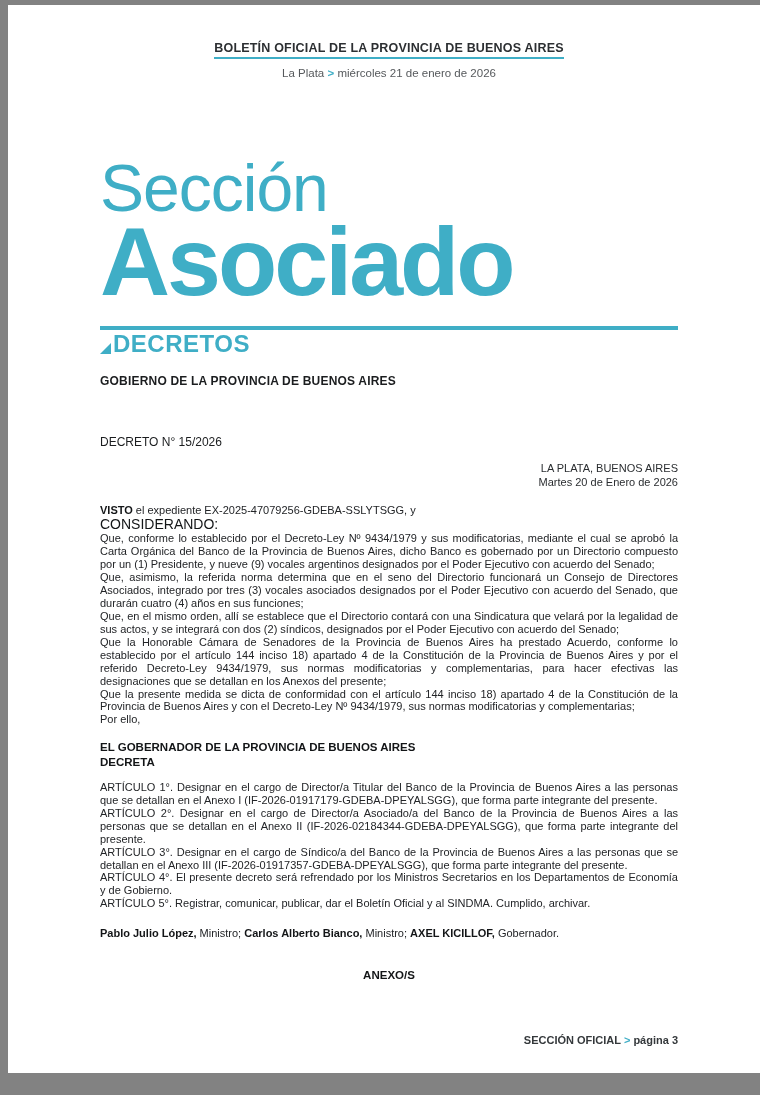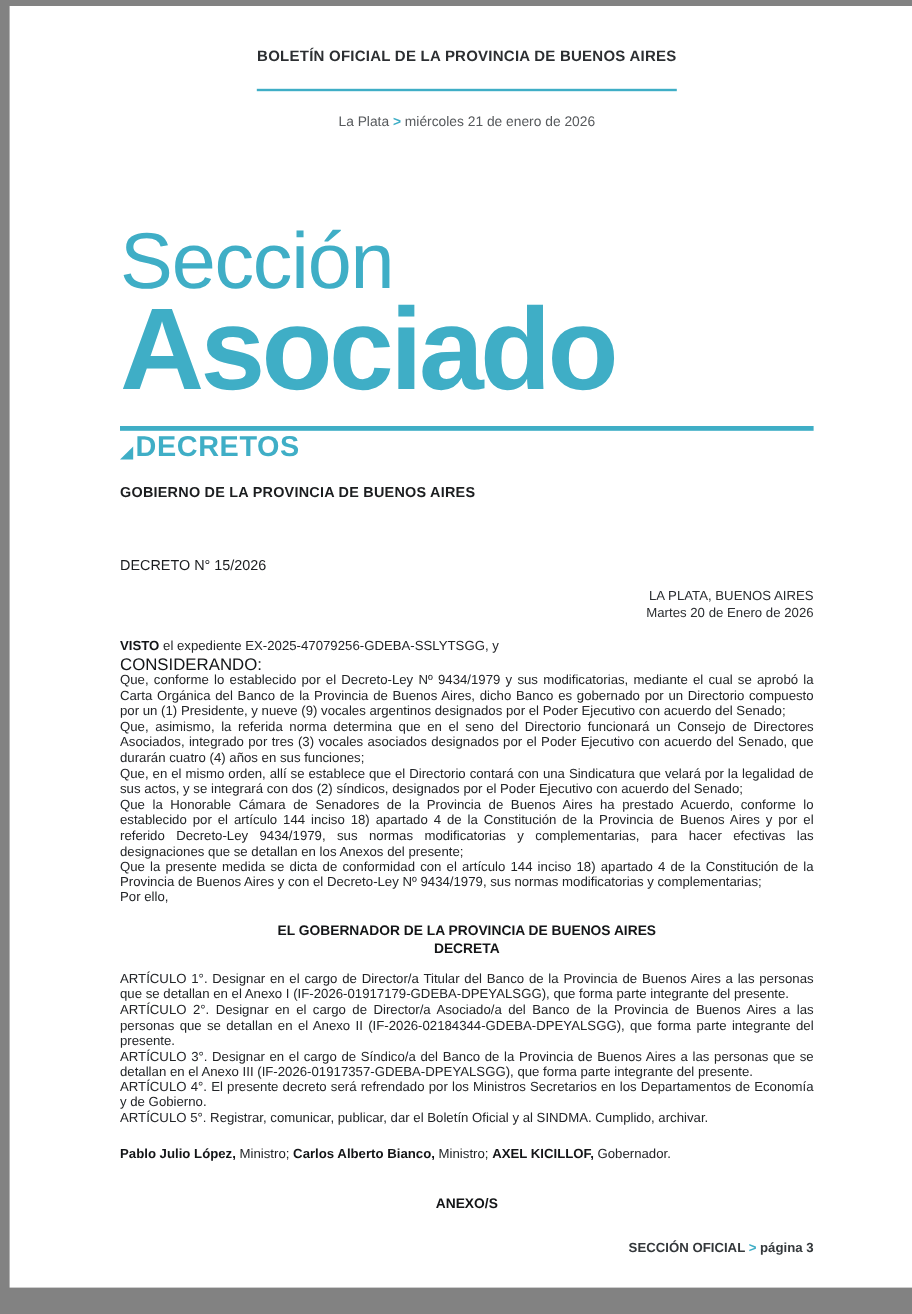--- a/index.html
+++ b/index.html
@@ -23,25 +23,25 @@
   }
   .content{
     position:absolute;left:92px;top:0;width:578px;height:100%;
   }
   
   .top-header{ text-align:center; margin-top:33px; }
   .top-header .title{
     display:inline-block;
     font-size:12.5px;font-weight:bold;color:#2c2f32;
     letter-spacing:0.2px;
-    padding-bottom:20px;
+    padding-bottom:2px;
     border-bottom:2px solid var(--accent);
   }
   .top-header .subtitle{
-    margin-top:20px;
+    margin-top:8px;
     font-size:11.5px;color:var(--muted);
   }
   .top-header .sep{ color:var(--accent); font-weight:bold; }
   
   .masthead{ margin-top:76px; }
   .masthead .line1{
     font-size:66px;line-height:1;color:var(--accent);
     font-weight:normal;letter-spacing:-1px;
   }
   .masthead .line2{
@@ -67,21 +67,21 @@
   .organism{ margin-top:16px; font-size:12px; font-weight:bold; color:#1b1d1f; letter-spacing:0.2px;}
   .decree-number{ margin-top:47px; font-size:12px; font-weight:normal; color:#1b1d1f;}
   .place-date{ margin-top:13px; text-align:right; font-size:11px; color:#2a2d30; line-height:1.25;}
   .visto{ margin-top:15px; font-size:11px; color:var(--text);}
   .visto b{ color:#131517; }
   .considerando-label{ font-size:14px; font-weight:normal; color:#131517;}
   .body-text p{
     margin:0; font-size:11px; line-height:1.175; color:var(--text);
     text-align:justify;
   }
-  .decreta-heading{ margin-top:14px; text-align:center; font-size:11.5px; font-weight:bold; color:#131517; line-height:1.25;}
+  .decreta-heading{ margin-top:14px; text-align:left; font-size:11.5px; font-weight:bold; color:#131517; line-height:1.25;}
   .articles{ margin-top:12px; }
   .signature{ margin-top:17px; font-size:11px; color:var(--text);}
   .signature b{ color:#131517; }
   .annex{ margin-top:30px; text-align:center; font-size:11.5px; font-weight:bold; color:#131517;}
   .footer{
     position:absolute; right:82px; bottom:27px;
     font-size:11px; font-weight:bold; color:#34383b;
   }
   .footer .sep{ color:var(--accent); }
 </style>

